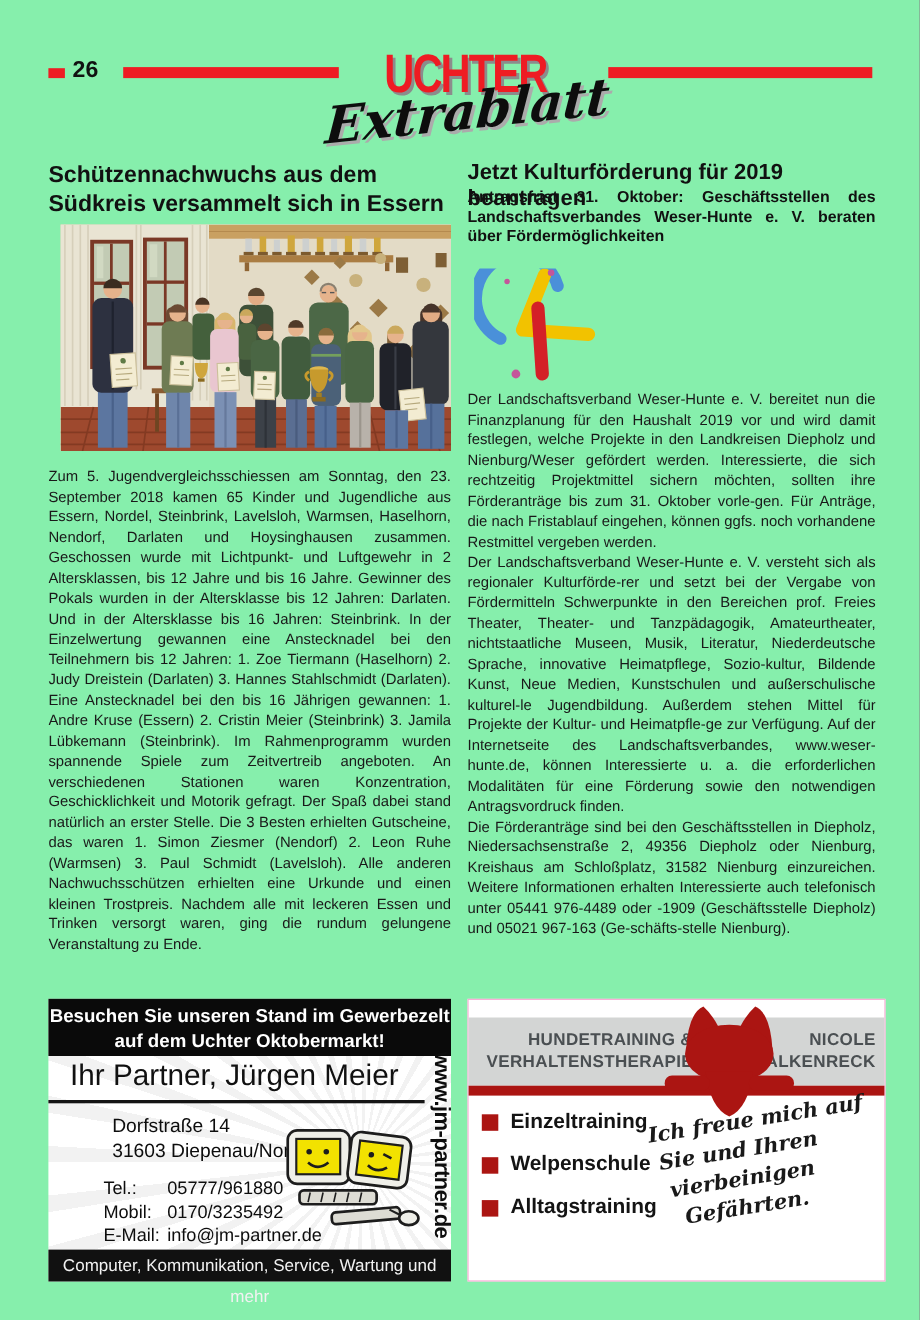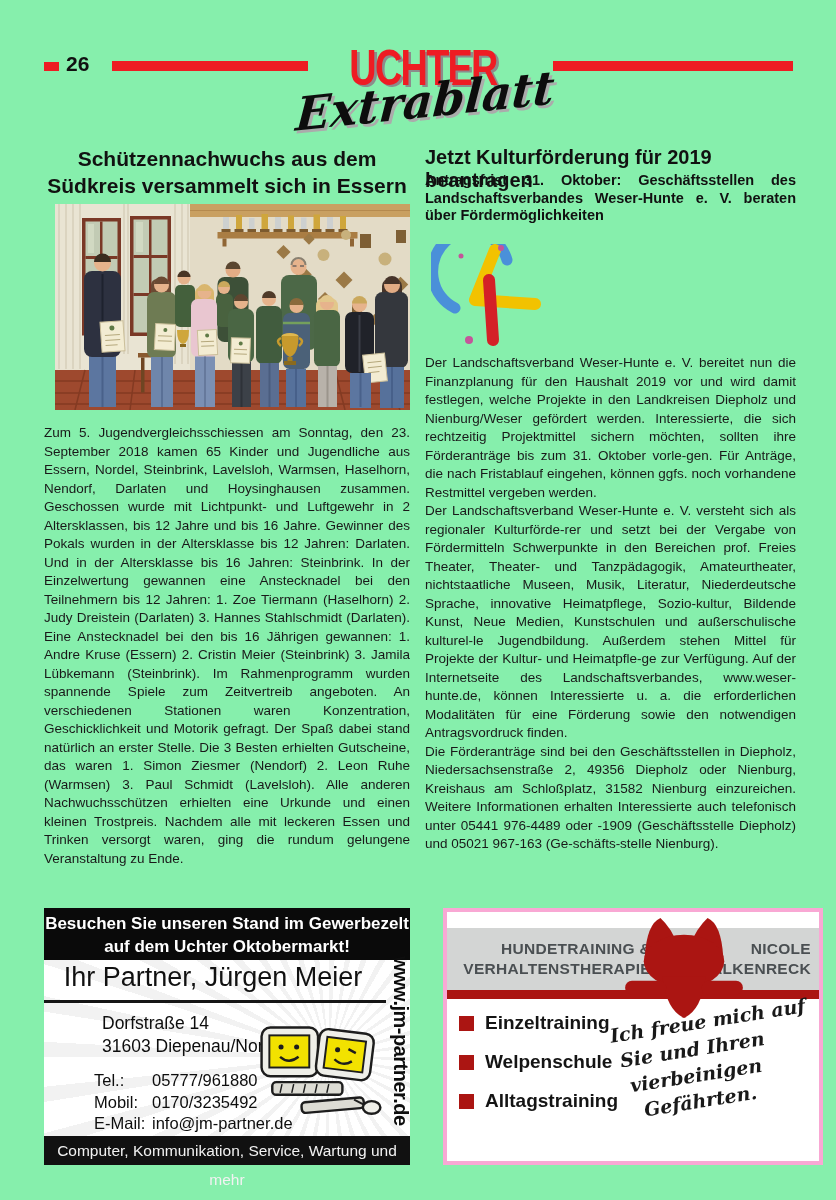--- a/index.html
+++ b/index.html
@@ -16,21 +16,21 @@
       font-size:44px;font-weight:bold;color:#ee1c23;letter-spacing:-2px;
       transform:scale(0.86,1.12);transform-origin:center top;
       text-shadow:3px 2px 0 #8c8c8c;}
   .masthead-script{position:absolute;left:270px;top:74px;width:310px;text-align:center;
       font-family:"DejaVu Serif",serif;font-style:italic;font-weight:bold;font-size:46px;color:#0d0d0d;
       transform:rotate(-6deg) skewX(-10deg);text-shadow:3px 3px 0 #ababab;}
 
   
   .left-col{position:absolute;left:44px;width:366px;}
   .right-col{position:absolute;left:425px;width:371px;}
-  .headline-left{top:146px;font-size:21px;font-weight:bold;text-align:center;line-height:1.28;color:#111;}
+  .headline-left{top:146px;font-size:21px;font-weight:bold;text-align:left;line-height:1.28;color:#111;}
   .headline-right{top:146px;font-size:20px;font-weight:bold;color:#111;}
   .subheadline{top:172px;font-size:14.5px;font-weight:bold;line-height:17.6px;text-align:justify;color:#111;}
   .body-text{font-size:13.5px;line-height:18.5px;text-align:justify;color:#191919;overflow:hidden;}
   .left-body{top:424px;height:474px;}
   .right-body{top:354px;height:552px;}
   .right-body p{margin:0;}
 
   
   .photo{position:absolute;left:55px;top:204px;width:355px;height:206px;overflow:hidden;background:#e3dbc6;}
   .photo svg{display:block;}
@@ -52,22 +52,22 @@
   .jm-address{position:absolute;left:58px;top:52px;font-size:17.5px;line-height:23px;color:#0d0d0d;}
   .jm-contact{position:absolute;left:50px;top:110px;font-size:16.5px;line-height:21.5px;color:#0d0d0d;}
   .jm-contact .lbl{display:inline-block;width:58px;}
   .jm-web{position:absolute;right:-2px;top:-4px;height:182px;writing-mode:vertical-rl;
       font-size:20px;font-weight:bold;letter-spacing:-0.5px;color:#0d0d0d;}
   .jm-computer{position:absolute;left:212px;top:52px;}
   .jm-footer{position:absolute;left:0;bottom:0;width:100%;height:29px;background:#111111;color:#f2f2f2;
       text-align:center;font-size:15.5px;line-height:29px;}
 
   
-  .dog-ad{position:absolute;left:443px;top:908px;width:380px;height:257px;background:#fff;
-      border:4px solid #f9a8d4;box-sizing:border-box;}
+  .dog-ad{position:absolute;left:425px;top:908px;width:380px;height:257px;background:#fff;
+      border:1px solid #f9a8d4;box-sizing:border-box;}
   .dog-banner{position:absolute;left:0;top:16px;width:100%;height:62px;background:#d3d5d4;}
   .dog-banner-left{position:absolute;left:8px;top:11px;width:196px;text-align:right;
       font-size:15.5px;font-weight:bold;line-height:20px;color:#4a4f52;letter-spacing:0.3px;}
   .dog-banner-right{position:absolute;right:8px;top:11px;width:112px;text-align:right;
       font-size:15.5px;font-weight:bold;line-height:20px;color:#4a4f52;letter-spacing:0.3px;}
   .dog-redbar{position:absolute;left:0;top:78px;width:100%;height:9px;background:#ab1512;}
   .dog-head{position:absolute;left:178px;top:4px;z-index:3;}
   .dog-services{position:absolute;left:12px;top:100px;}
   .service-row{display:flex;align-items:center;margin-bottom:17px;}
   .service-bullet{width:15px;height:15px;background:#ab1512;margin-right:11px;flex:0 0 auto;}

